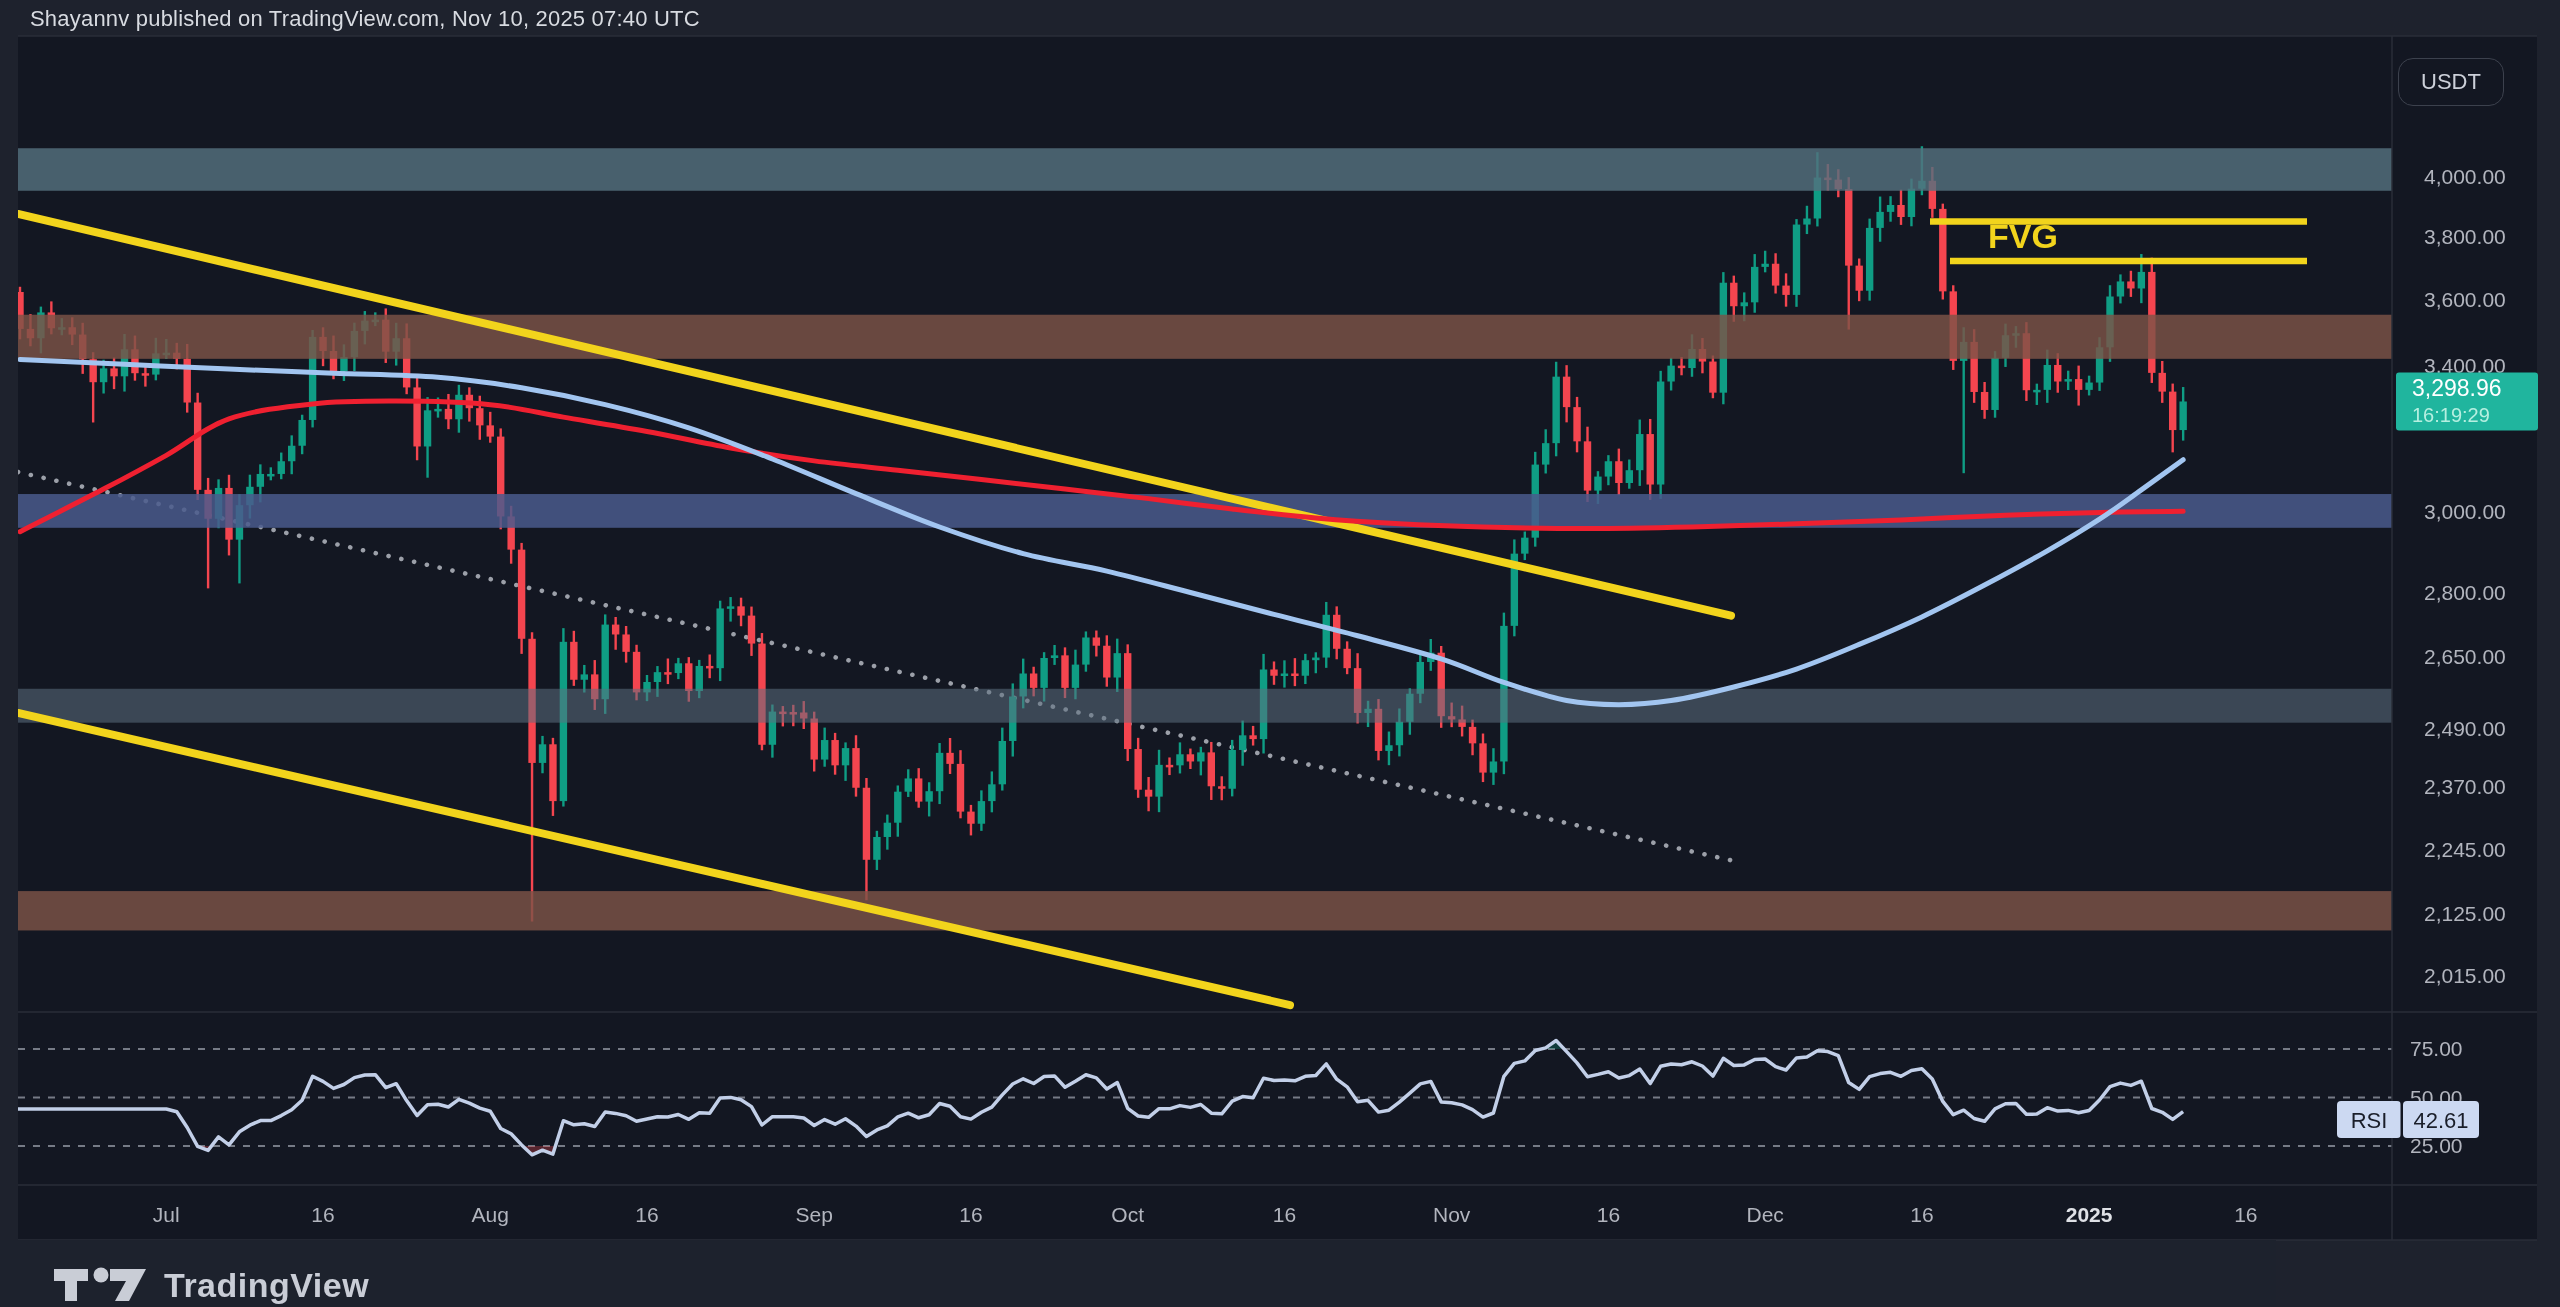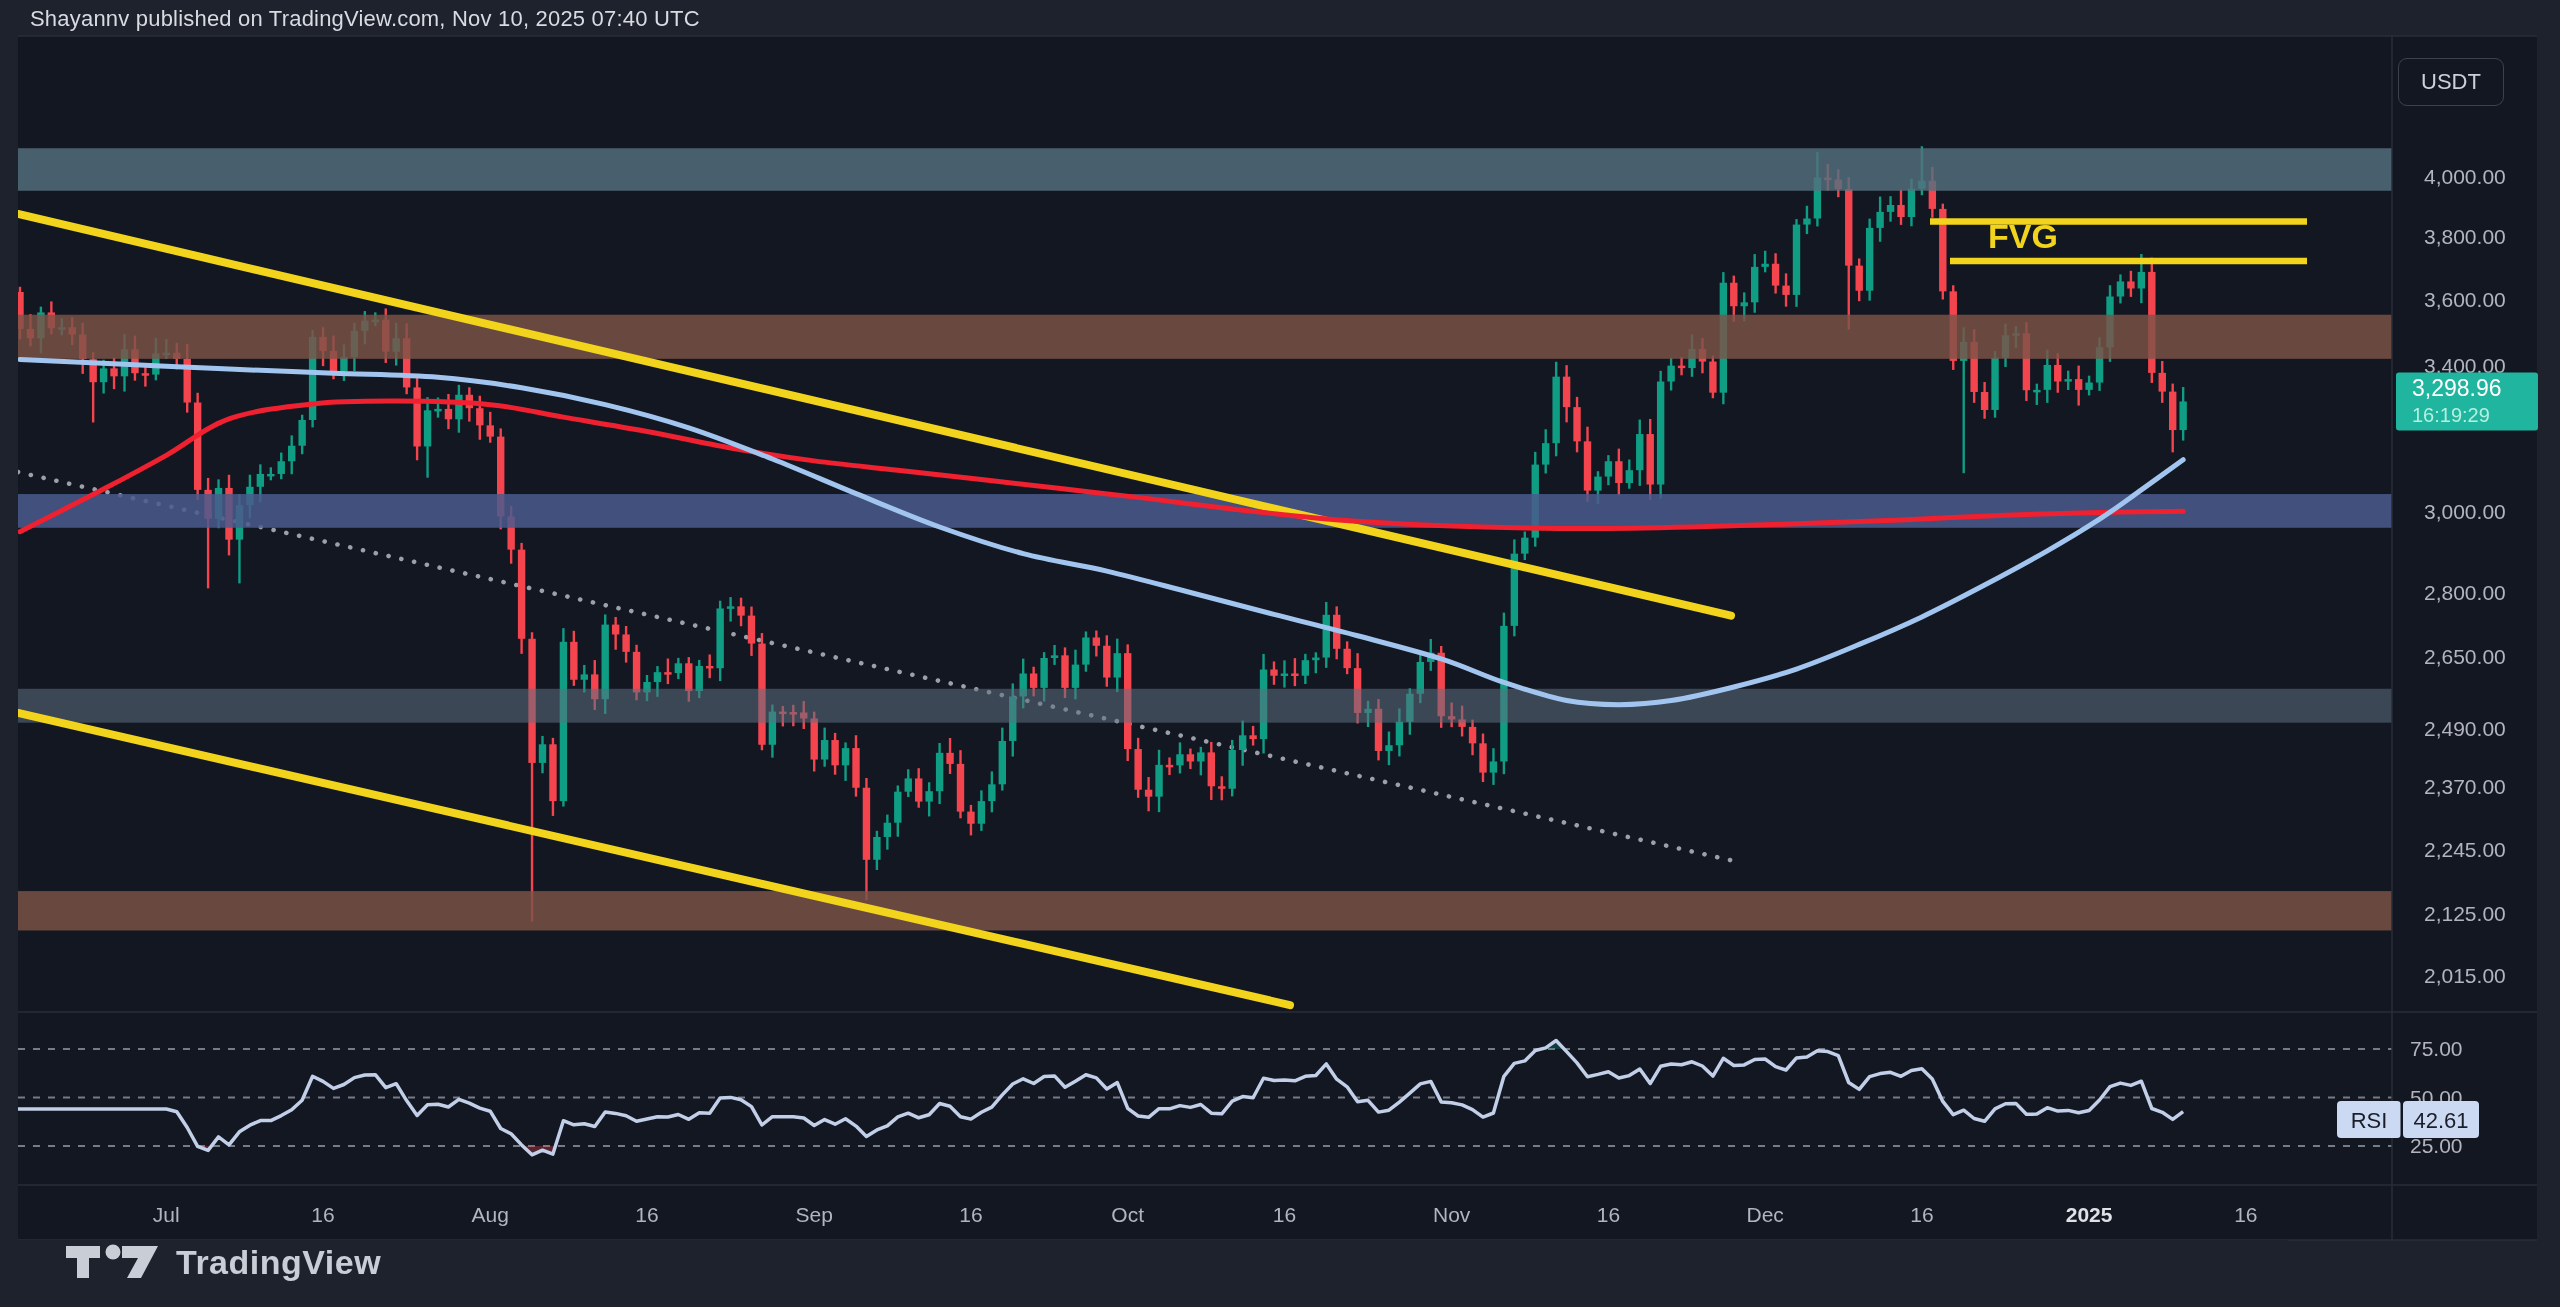--- a/index.html
+++ b/index.html
@@ -1,24 +1,24 @@
 <!DOCTYPE html>
 <html><head>
 <meta charset="utf-8">
 <style>
   html,body{margin:0;padding:0;background:#1e222d;width:2560px;height:1307px;overflow:hidden;
     font-family:"Liberation Sans",sans-serif;}
   #stage{position:relative;width:2560px;height:1307px;background:#1e222d;}
   #chart-svg{position:absolute;left:0;top:0;}
   #caption{position:absolute;left:30px;top:6px;font-size:22px;color:#d8dbe1;letter-spacing:.2px;}
   #usdt-btn{position:absolute;left:2398px;top:58px;width:104px;height:46px;border:1.5px solid #3c414d;
-    border-radius:9px;color:#ccd0d9;font-size:22px;display:flex;align-items:center;justify-content:center;
+    border-radius:15px;color:#ccd0d9;font-size:22px;display:flex;align-items:center;justify-content:center;
     background:transparent;}
-  #footer{position:absolute;left:12px;top:1240px;width:2276px;height:67px;background:#1d222d;
-    display:flex;align-items:flex-start;}
+  #footer{position:absolute;left:0;top:1240px;width:2276px;height:67px;background:#1d222d;
+    display:flex;align-items:flex-end;}
   #tv-logo{display:flex;align-items:center;margin-left:52px;}
   #tv-brand{color:#c9cdd6;font-size:34px;font-weight:bold;margin-left:16px;letter-spacing:.5px;}
 </style>
 </head>
 <body>
 
 <div id="stage">
   <svg id="chart-svg" width="2560" height="1307" viewBox="0 0 2560 1307">
       <rect x="18" y="36" width="2519" height="1204" fill="#131722"></rect>
       <defs>

